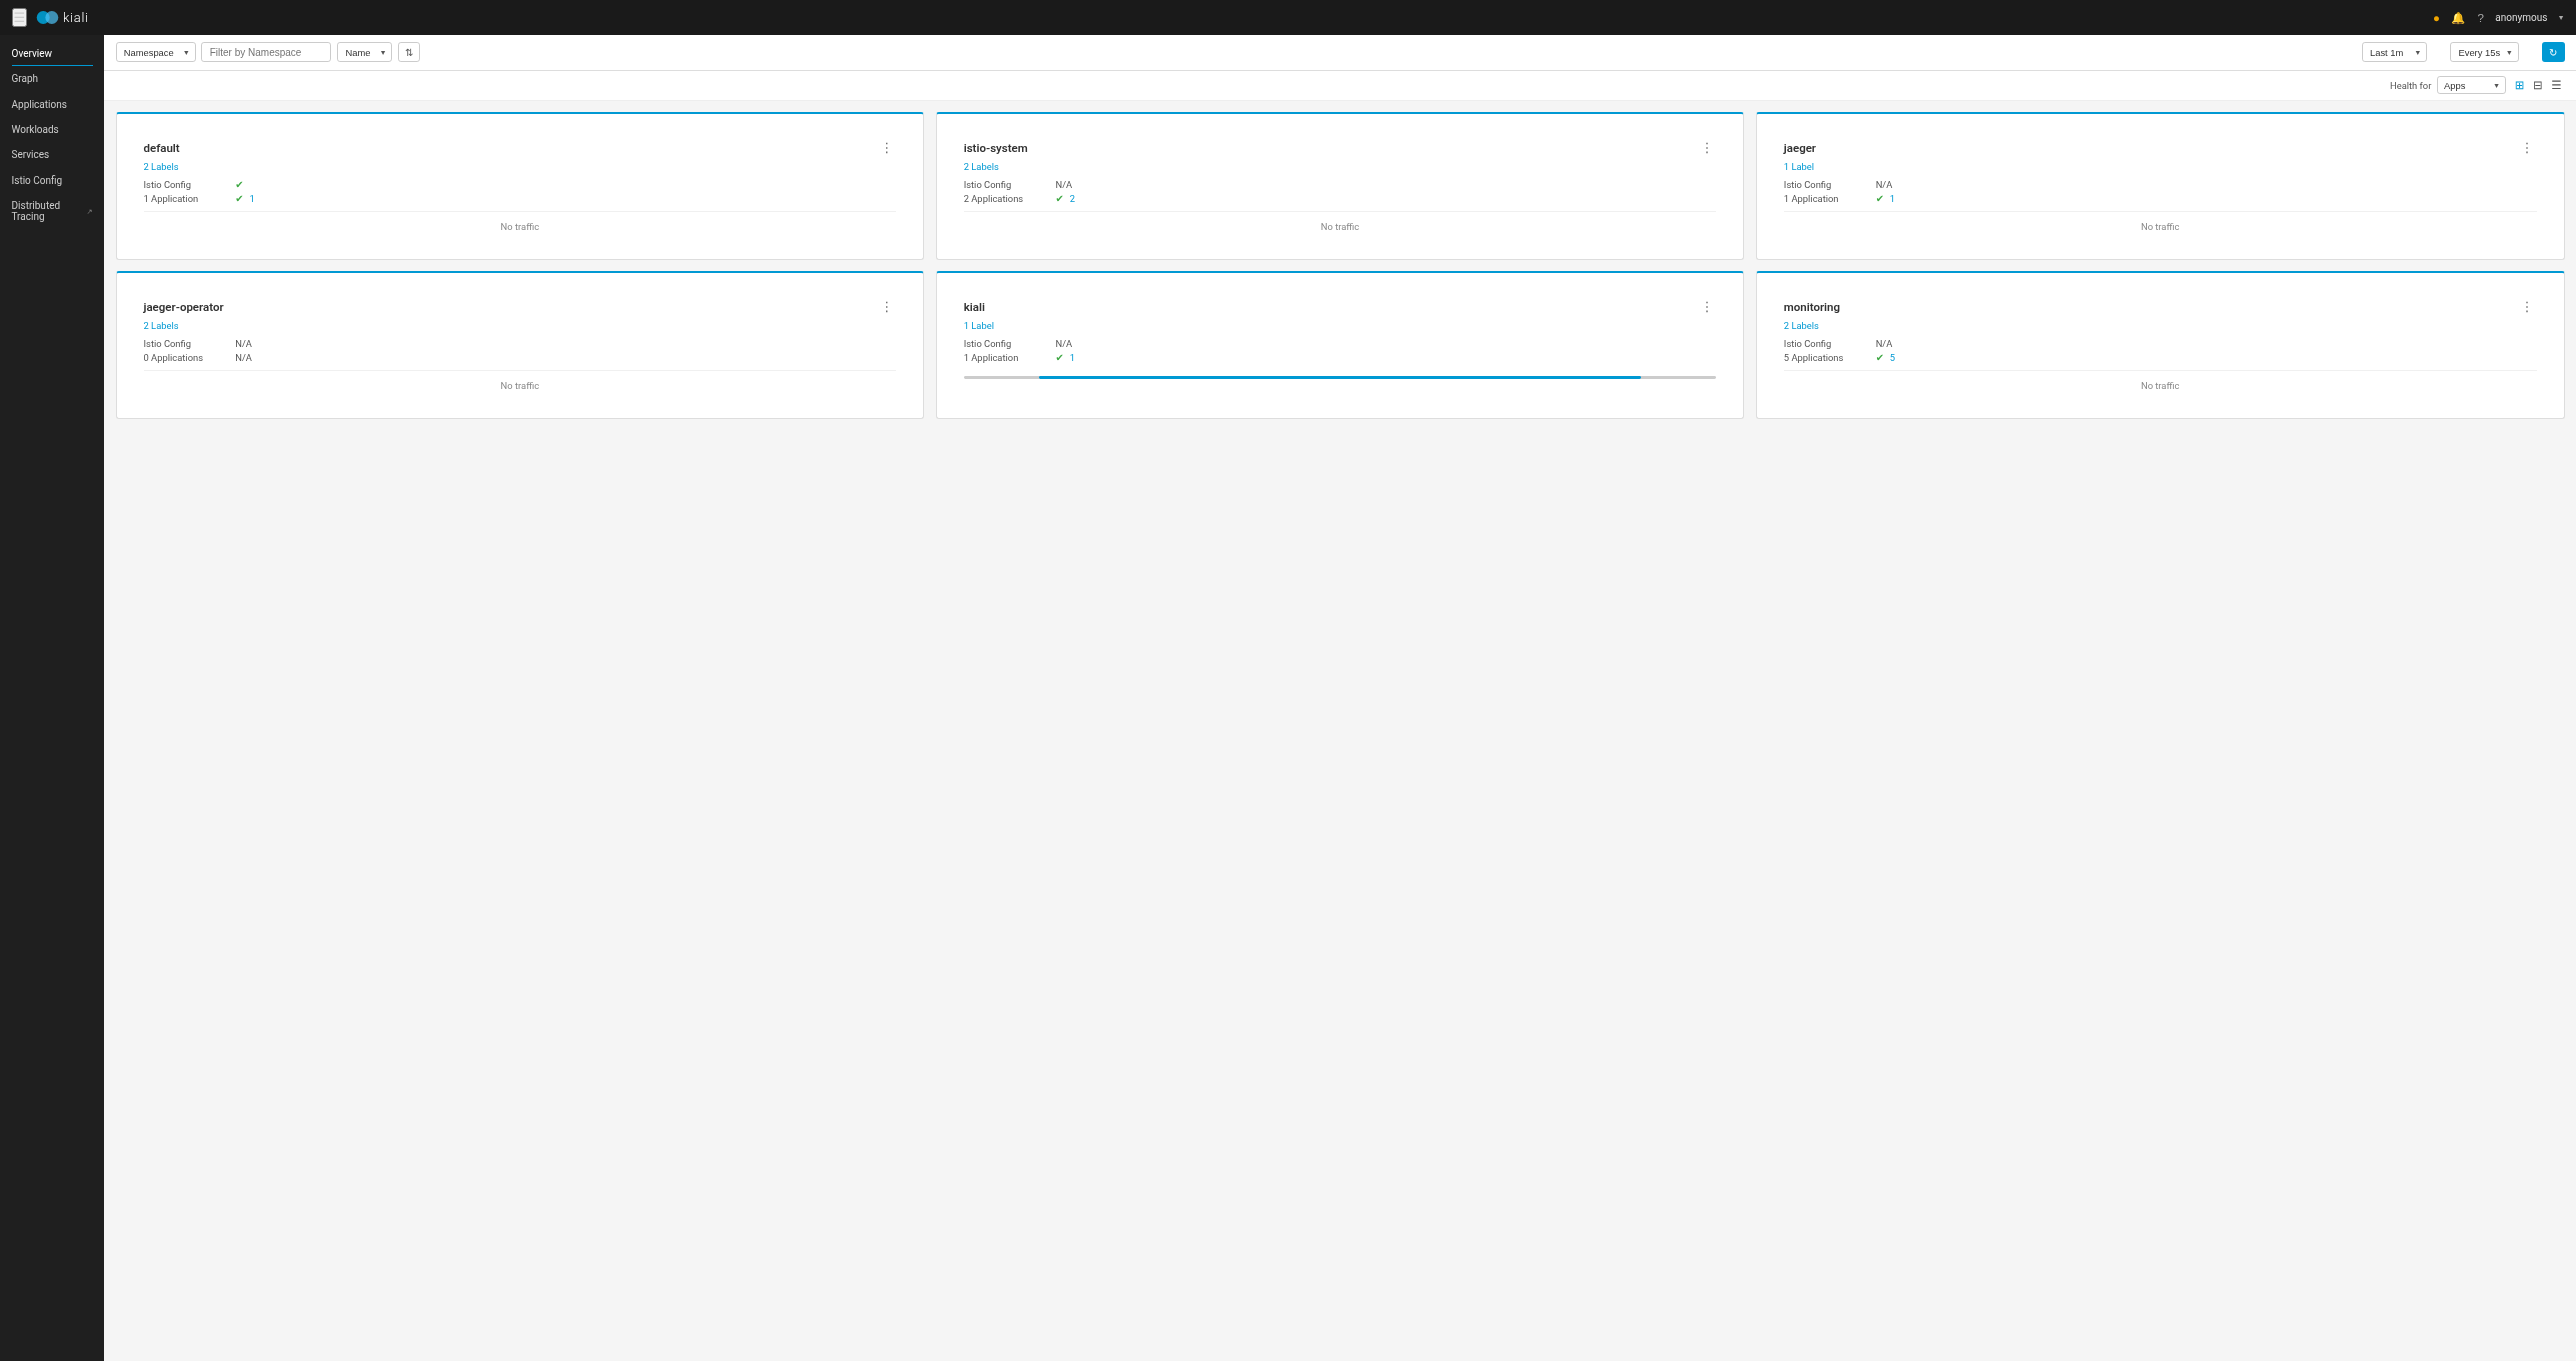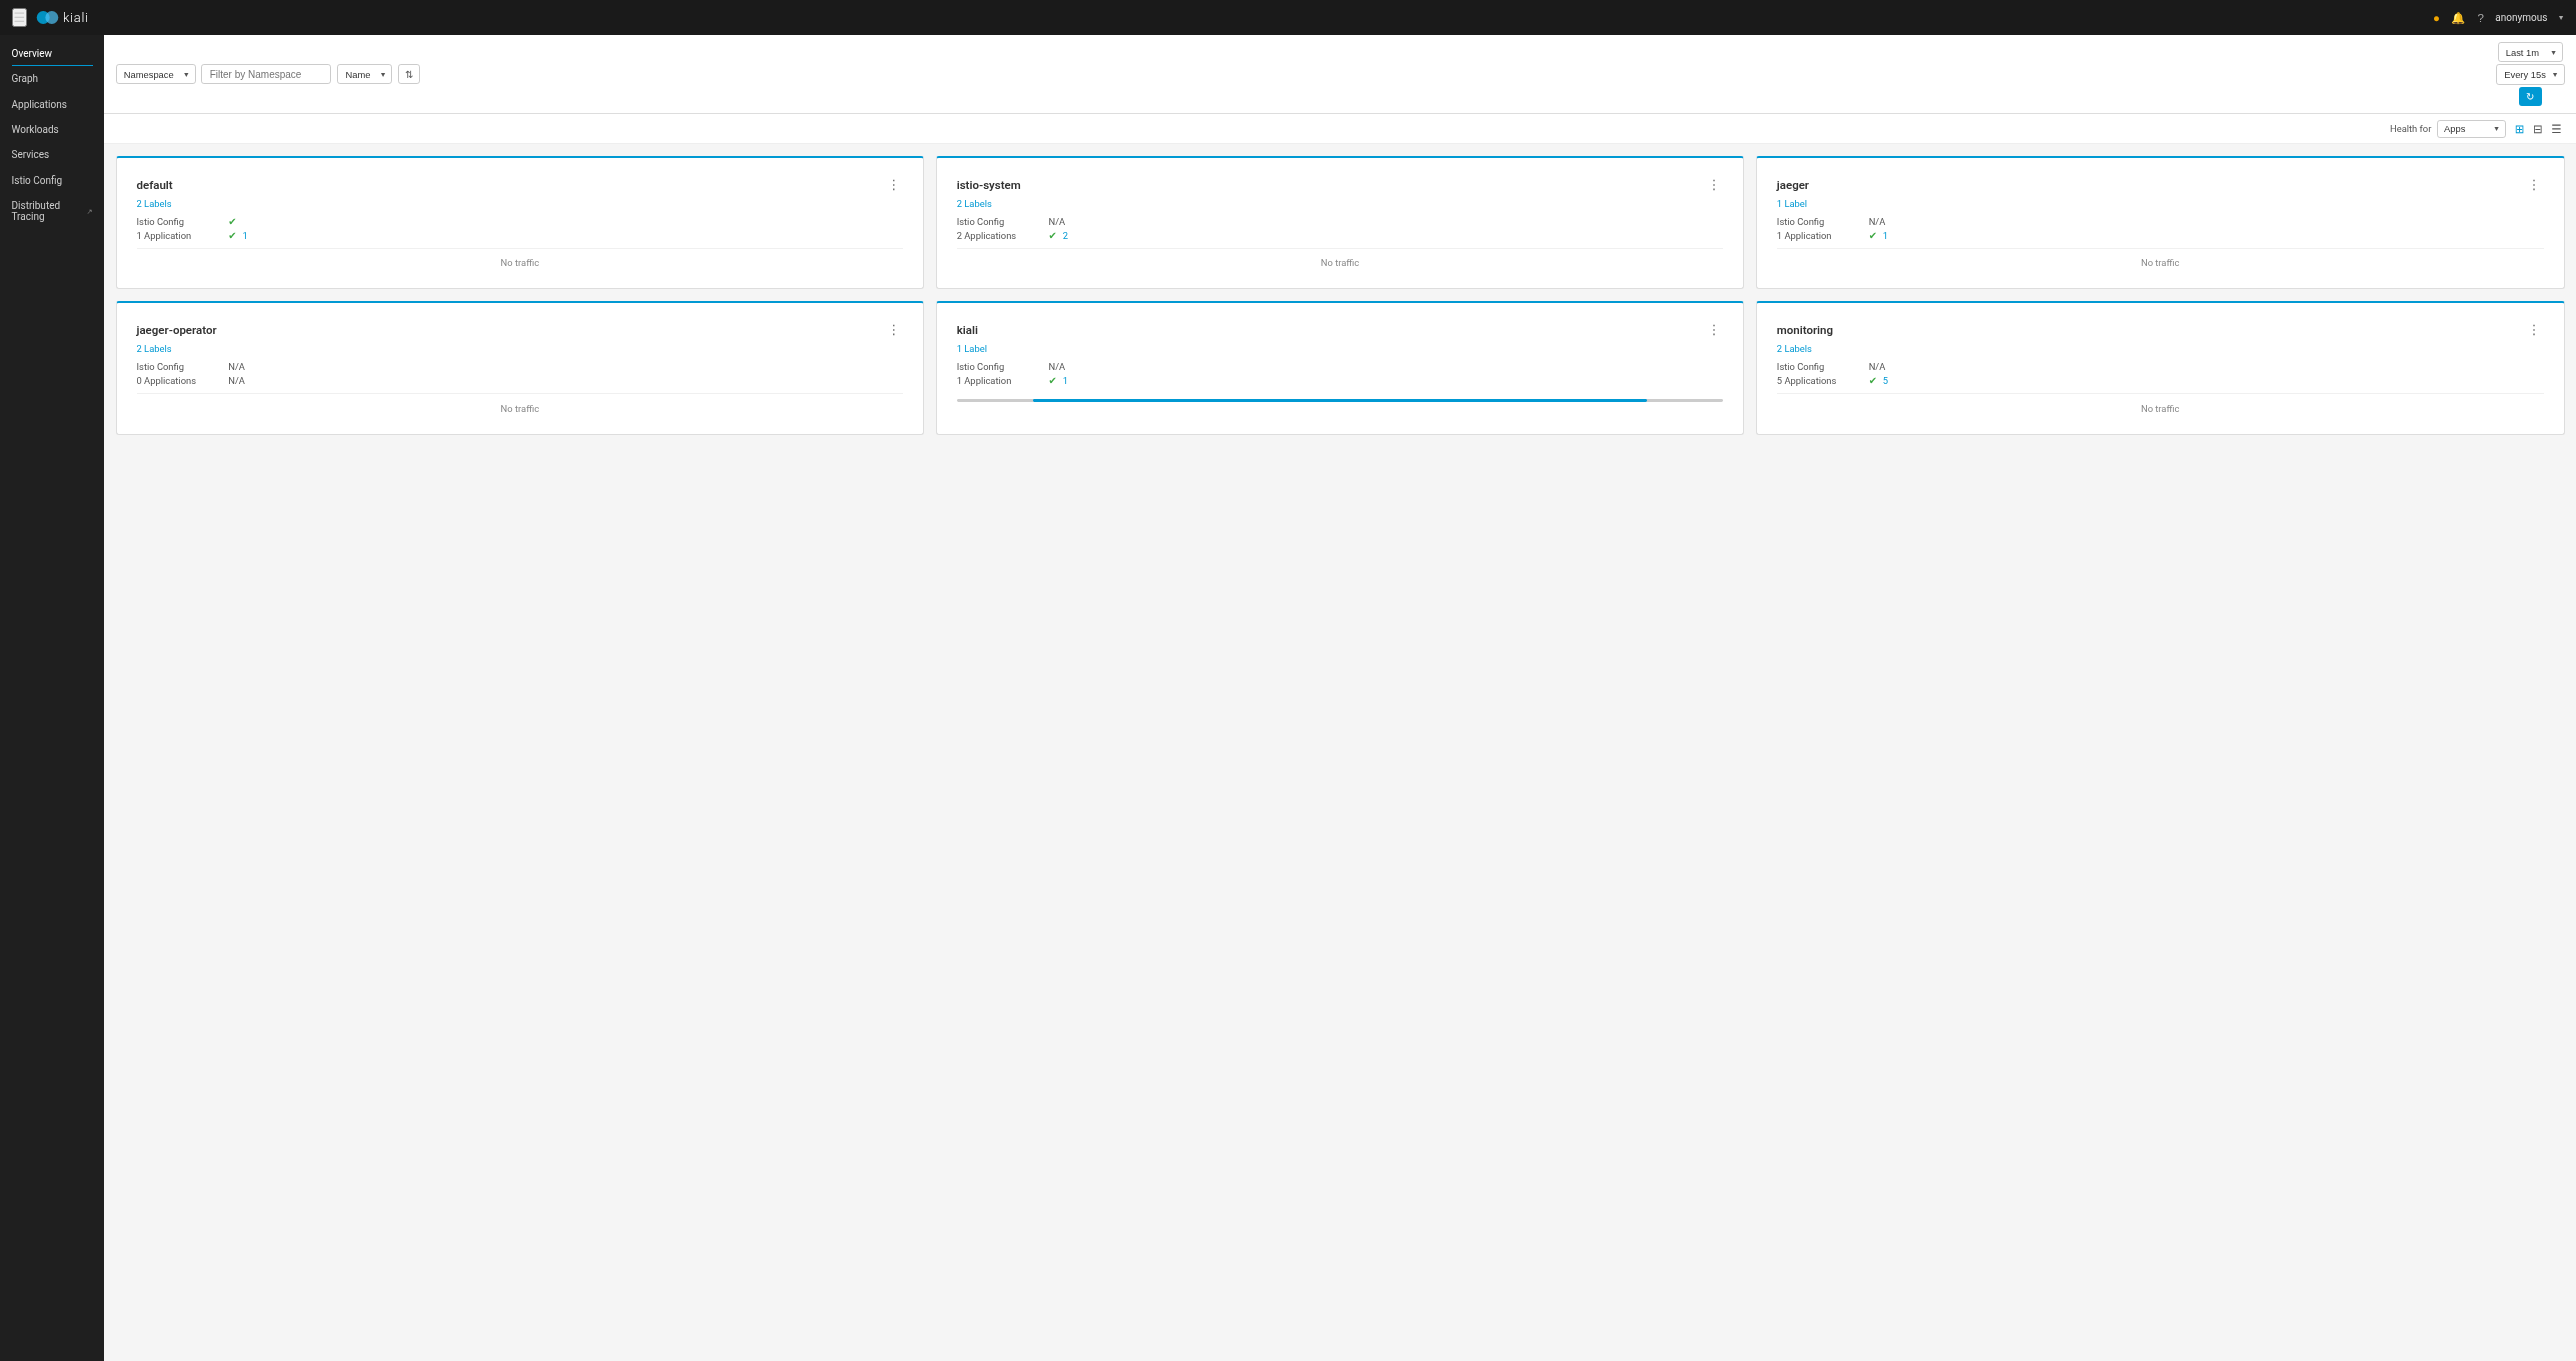--- a/index.html
+++ b/index.html
@@ -107,21 +107,21 @@
     .toolbar-sort-btn {
       border: 0.7px solid #ccc;
       border-radius: 2.9px;
       padding: 3.6px 5.8px;
       background: white;
       cursor: pointer;
       font-size: 10px;
       color: #555;
     }
     .toolbar-spacer { flex: 1; }
-    .toolbar-right { display: flex; align-items: center; gap: 2px; flex-direction: column; }
+    .toolbar-right { display: flex; align-items: center; gap: 23px; }
     .toolbar-time-select-wrap { position: relative; display: inline-flex; align-items: center; }
     .toolbar-time-select {
       appearance: none;
       border: 0.7px solid #ccc;
       border-radius: 2.9px;
       padding: 3.6px 17.3px 3.6px 7.2px;
       font-size: 9.4px;
       background: white;
       cursor: pointer;
       color: #333;
@@ -172,21 +172,21 @@
     .view-icon-btn.active { color: #0099d3; }
 
     
     .cards-container { padding: 11.5px; display: grid; grid-template-columns: repeat(3, 1fr); gap: 11.5px; }
 
     .namespace-card {
       background: white;
       border: 0.7px solid #ddd;
       border-top: 2.2px solid #0099d3;
       border-radius: 2.9px;
-      padding: 20px;
+      padding: 27px;
       display: flex;
       flex-direction: column;
       min-height: 130px;
     }
     .card-header { display: flex; align-items: flex-start; justify-content: space-between; margin-bottom: 5.8px; }
     .card-title { font-size: 11.5px; font-weight: 600; color: #333; }
     .card-menu-btn { background: none; border: none; cursor: pointer; font-size: 13px; color: #666; padding: 0 2.9px; line-height: 1; }
     .card-labels { color: #0099d3; font-size: 9.4px; cursor: pointer; margin-bottom: 7.2px; }
     .card-meta { display: flex; flex-direction: column; gap: 2.9px; margin-bottom: 7.2px; }
     .card-meta-row { display: flex; align-items: center; gap: 5.8px; font-size: 9.4px; color: #555; }

